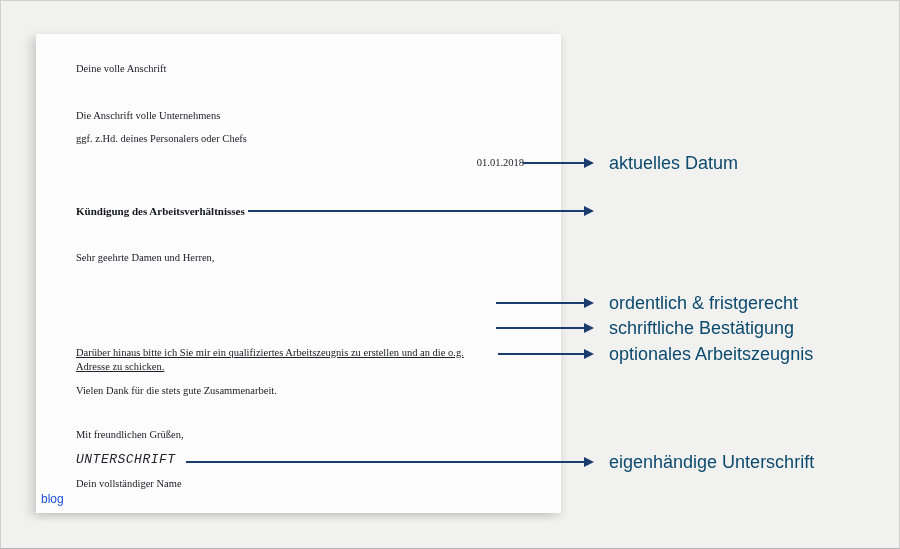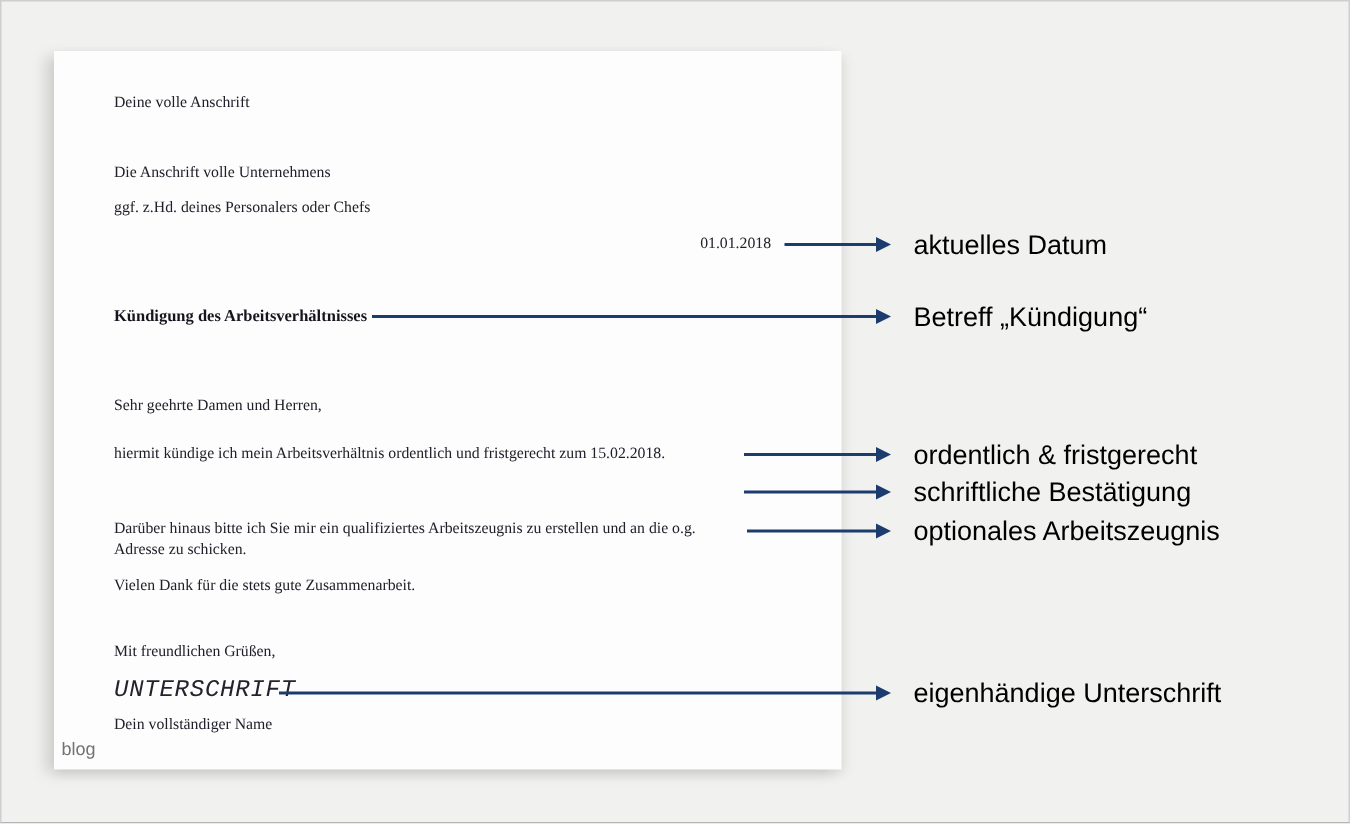--- a/index.html
+++ b/index.html
@@ -20,64 +20,63 @@
     background:#fdfdfd;
     box-shadow:-6px 3px 9px rgba(0,0,0,0.13), 2px 3px 7px rgba(0,0,0,0.08);
   }
   .ln{
     position:absolute;left:40px;
     font-family:"Liberation Serif",serif;
     font-size:10.5px;line-height:14px;
     color:#20202a;
     white-space:nowrap;
   }
-  .ln.wrap{white-space:normal;width:420px;}
+  .ln.wrap{white-space:normal;width:420px;text-decoration:underline;}
   .ln.subject{font-weight:bold;color:#15151f;font-size:11px;}
-  .ln.date{left:auto;right:47px;}
+  .ln.date{left:auto;right:37px;}
   .ln.signature{
     font-family:"Liberation Mono",monospace;
-    font-style:italic;font-size:16px;letter-spacing:0.5px;color:#23232d;
+    font-style:italic;font-size:13px;letter-spacing:0.5px;color:#23232d;
   }
   .watermark{
     position:absolute;left:5px;top:458px;
     font-family:"Liberation Sans",sans-serif;
-    font-size:12px;color:#737373;
+    font-size:12px;color:#1d4ed8;
   }
   
   .arrow{
     position:absolute;height:2px;background:#1d3c6e;
   }
   .arrow .head{
     position:absolute;right:-10px;top:-4px;
     width:0;height:0;
     border-left:10px solid #1d3c6e;
     border-top:5px solid transparent;
     border-bottom:5px solid transparent;
   }
   .annot-label{
     position:absolute;left:608px;
     font-family:"Liberation Sans",sans-serif;
     font-size:18px;line-height:22px;
-    font-weight:400;color:#000000;
+    font-weight:400;color:#0c4a6e;
     white-space:nowrap;
   }
 </style>
 </head>
 <body>
 
 <div class="canvas">
 
   <div class="page">
     <div class="ln" style="top:28px">Deine volle Anschrift</div>
     <div class="ln" style="top:75px">Die Anschrift volle Unternehmens</div>
     <div class="ln" style="top:98px">ggf. z.Hd. deines Personalers oder Chefs</div>
     <div class="ln date" style="top:122px">01.01.2018</div>
     <div class="ln subject" style="top:170px">Kündigung des Arbeitsverhältnisses</div>
-    <div class="ln" style="top:230px">Sehr geehrte Damen und Herren,</div>
-    <div class="ln" style="top:262px">hiermit kündige ich mein Arbeitsverhältnis ordentlich und fristgerecht zum 15.02.2018.</div>
+    <div class="ln" style="top:217px">Sehr geehrte Damen und Herren,</div>
     <div class="ln wrap" style="top:312px">Darüber hinaus bitte ich Sie mir ein qualifiziertes Arbeitszeugnis zu erstellen und an die o.g. Adresse zu schicken.</div>
     <div class="ln" style="top:350px">Vielen Dank für die stets gute Zusammenarbeit.</div>
     <div class="ln" style="top:394px">Mit freundlichen Grüßen,</div>
     <div class="ln signature" style="top:419px">UNTERSCHRIFT</div>
     <div class="ln" style="top:443px">Dein vollständiger Name</div>
     <div class="watermark">blog</div>
   </div>
 
   <div class="arrow" style="left:522px;top:161px;width:61px">
     <span class="head"></span>
@@ -92,19 +91,18 @@
     <span class="head"></span>
   </div>
   <div class="arrow" style="left:497px;top:352px;width:86px">
     <span class="head"></span>
   </div>
   <div class="arrow" style="left:185px;top:460px;width:398px">
     <span class="head"></span>
   </div>
 
   <div class="annot-label" style="top:151px">aktuelles Datum</div>
-  <div class="annot-label" style="top:199px">Betreff „Kündigung“</div>
   <div class="annot-label" style="top:291px">ordentlich &amp; fristgerecht</div>
   <div class="annot-label" style="top:316px">schriftliche Bestätigung</div>
   <div class="annot-label" style="top:342px">optionales Arbeitszeugnis</div>
   <div class="annot-label" style="top:450px">eigenhändige Unterschrift</div>
 
 </div>
 
 </body></html>

